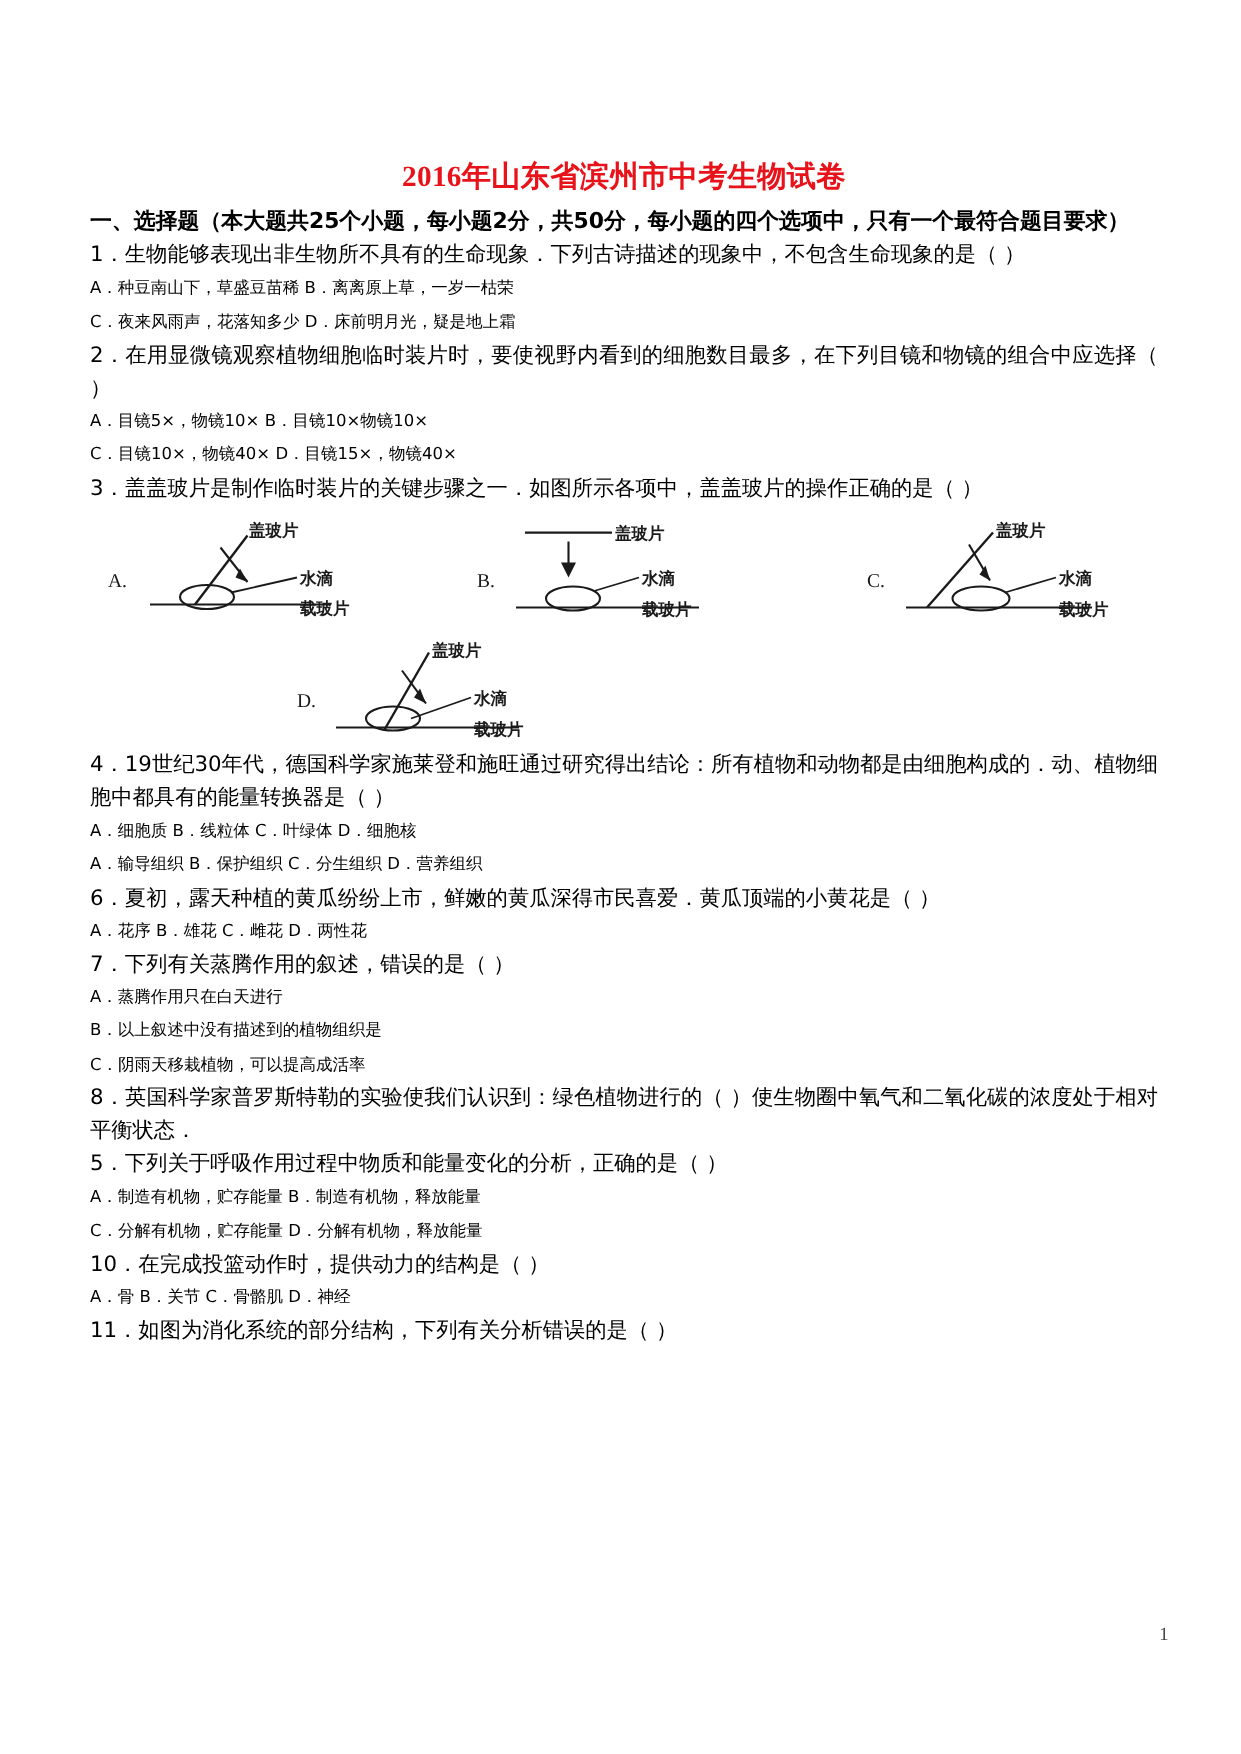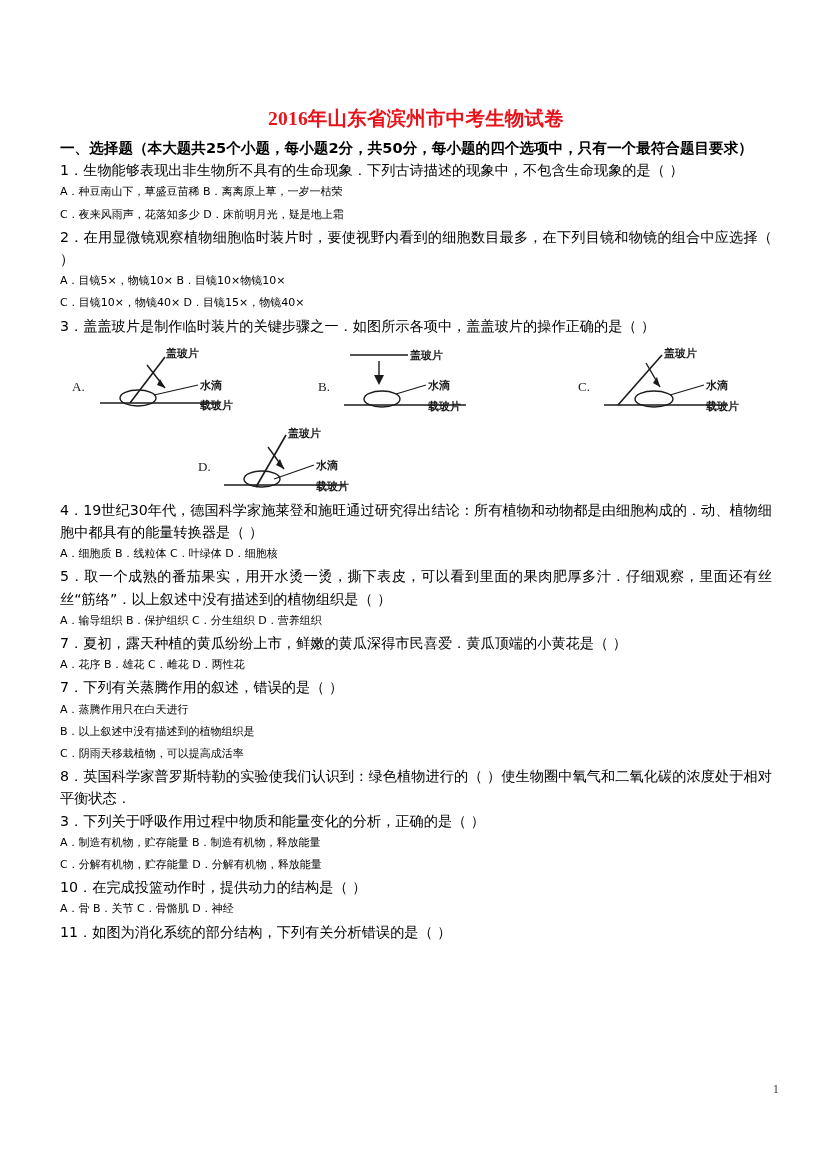--- a/index.html
+++ b/index.html
@@ -184,34 +184,33 @@
           <text class="svgtxt" x="120" y="46">水滴</text>
           <text class="svgtxt" x="120" y="67">载玻片</text>
         </svg>
       </div>
 
     </div>
 
     <p class="qline cjk">4．19世纪30年代，德国科学家施莱登和施旺通过研究得出结论：所有植物和动物都是由细胞构成的．动、植物细胞中都具有的能量转换器是（      ）</p>
     <p class="opts cjk">A．细胞质 B．线粒体 C．叶绿体 D．细胞核</p>
 
-    <p class="qline cjk">5．取一个成熟的番茄果实，用开水烫一烫，撕下表皮，可以看到里面的果肉肥厚多汁．仔细观察，里面还有丝丝“筋络”．以上叙述中没有描述到的植物组织是（      ）</p>
     <p class="opts cjk">A．输导组织 B．保护组织 C．分生组织 D．营养组织</p>
 
-    <p class="qline cjk">7．夏初，露天种植的黄瓜纷纷上市，鲜嫩的黄瓜深得市民喜爱．黄瓜顶端的小黄花是（      ）</p>
+    <p class="qline cjk">6．夏初，露天种植的黄瓜纷纷上市，鲜嫩的黄瓜深得市民喜爱．黄瓜顶端的小黄花是（      ）</p>
     <p class="opts cjk">A．花序 B．雄花 C．雌花 D．两性花</p>
 
     <p class="qline cjk">7．下列有关蒸腾作用的叙述，错误的是（      ）</p>
     <p class="opts cjk">A．蒸腾作用只在白天进行</p>
     <p class="opts cjk">B．以上叙述中没有描述到的植物组织是</p>
     <p class="opts cjk">C．阴雨天移栽植物，可以提高成活率</p>
 
     <p class="qline cjk">8．英国科学家普罗斯特勒的实验使我们认识到：绿色植物进行的（      ）使生物圈中氧气和二氧化碳的浓度处于相对平衡状态．</p>
 
-    <p class="qline cjk">3．下列关于呼吸作用过程中物质和能量变化的分析，正确的是（      ）</p>
+    <p class="qline cjk">5．下列关于呼吸作用过程中物质和能量变化的分析，正确的是（      ）</p>
     <p class="opts cjk">A．制造有机物，贮存能量 B．制造有机物，释放能量</p>
     <p class="opts cjk">C．分解有机物，贮存能量 D．分解有机物，释放能量</p>
 
     <p class="qline cjk">10．在完成投篮动作时，提供动力的结构是（      ）</p>
     <p class="opts cjk">A．骨 B．关节 C．骨骼肌 D．神经</p>
 
     <p class="qline cjk">11．如图为消化系统的部分结构，下列有关分析错误的是（      ）</p>
 
   </div>
 

